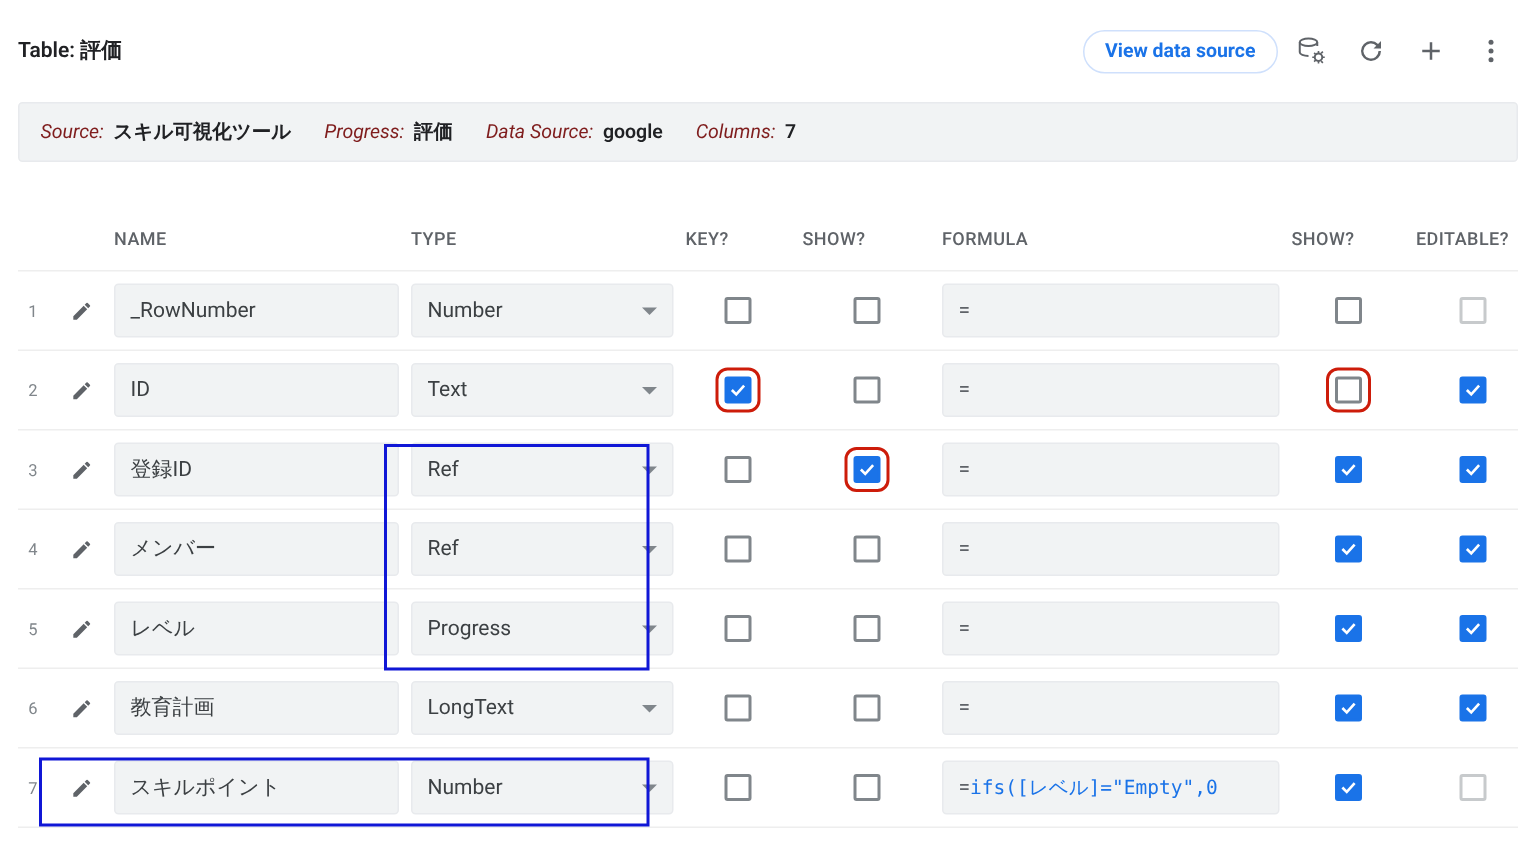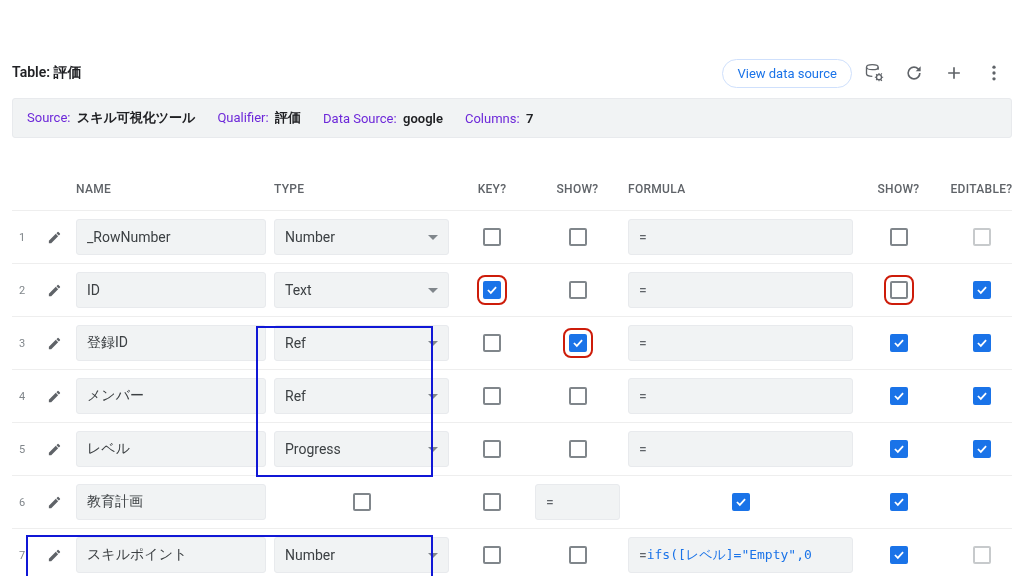--- a/index.html
+++ b/index.html
@@ -1,40 +1,40 @@
 <!DOCTYPE html>
 <html><head>
 <meta charset="utf-8">
 <style>
   * { box-sizing: border-box; font-family: -apple-system, BlinkMacSystemFont, "Segoe UI", Roboto, Arial, sans-serif; }
   body { margin: 0; padding: 0; font-size: 13px; color: #202124; background: #fff; }
   .wrapper { width: 1024px; height: 576px; padding: 0 12px; overflow: hidden; }
 
   
-  .topbar { display: flex; align-items: center; height: 50px; margin-top: 48px; }
+  .topbar { display: flex; align-items: center; height: 68px; }
   .topbar .title { font-weight: 600; font-size: 14px; }
   .topbar .spacer { flex: 1; }
   .vds-btn {
     border: 1px solid #cfe0fc; color: #1a73e8; background: #fff;
-    padding: 6px 14px; border-radius: 18px; font-size: 13px; font-weight: 400; cursor: pointer;
+    padding: 6px 14px; border-radius: 18px; font-size: 13px; font-weight: 700; cursor: pointer;
   }
   .icon-btn { width: 36px; height: 36px; display: inline-flex; align-items: center; justify-content: center; cursor: pointer; color: #5f6368; margin-left: 4px; }
   .icon-btn svg { width: 20px; height: 20px; }
 
   
   .meta { display:flex; align-items:center; gap:22px; background:#f1f3f4; border:1px solid #e8eaed; border-radius:3px; padding:10px 14px; font-size:13px; }
-  .meta .lbl { color:#6d28d9; }
+  .meta .lbl { color:#7f1d1d;font-style:italic; }
   .meta .val { font-weight:600; }
 
   
   .tbl { width:100%; margin-top:44px; }
   .hdr, .row { display:grid; grid-template-columns: 20px 28px 190px 175px 70px 85px 225px 75px 75px; align-items:center; column-gap:8px; }
   .hdr { color:#5f6368; font-size:12px; font-weight:500; letter-spacing:.3px; padding:0 0 14px 0; border-bottom:1px solid #eee; }
   .hdr > div { text-align:left; }
-  .hdr .c-key, .hdr .c-label, .hdr .c-show, .hdr .c-edit { text-align:center; }
+  .hdr .c-key, .hdr .c-label, .hdr .c-show, .hdr .c-edit { text-align:left; }
   .row { height:53px; border-bottom:1px solid #eee; }
   .rownum { color:#80868b; font-size:11px; text-align:center; }
   .pencil { color:#5f6368; display:flex; align-items:center; justify-content:center; cursor:pointer; }
   .pencil svg { width:15px; height:15px; }
 
   .field {
     height:36px; background:#f1f3f4; border:1px solid #e8eaed; border-radius:3px;
     display:flex; align-items:center; padding:16px 10px; color:#3c4043; font-size:14px;
     position:relative; cursor:pointer;
   }
@@ -94,21 +94,21 @@
       <svg viewBox="0 0 24 24">
           <circle cx="12" cy="5" r="2" fill="#5f6368"></circle>
           <circle cx="12" cy="12" r="2" fill="#5f6368"></circle>
           <circle cx="12" cy="19" r="2" fill="#5f6368"></circle>
         </svg>
     </span>
   </div>
 
   <div class="meta">
     <span><span class="lbl">Source:</span>&nbsp;&nbsp;<span class="val">スキル可視化ツール</span></span>
-    <span><span class="lbl">Qualifier:</span>&nbsp;&nbsp;<span class="val">評価</span></span>
+    <span><span class="lbl">Progress:</span>&nbsp;&nbsp;<span class="val">評価</span></span>
     <span><span class="lbl">Data Source:</span>&nbsp;&nbsp;<span class="val">google</span></span>
     <span><span class="lbl">Columns:</span>&nbsp;&nbsp;<span class="val">7</span></span>
   </div>
 
   <div class="tbl">
     <div class="hdr">
       <div></div>
         <div></div>
       <div>NAME</div>
       <div>TYPE</div>
@@ -272,20 +272,21 @@
           </div>
         </div>
         <div class="row">
           <div class="rownum">6</div>
           <div class="pencil">
             <svg viewBox="0 0 24 24">
               <path fill="#5f6368" d="M3 17.25V21h3.75L17.81 9.94l-3.75-3.75L3 17.25zM20.71 7.04a1 1 0 000-1.41l-2.34-2.34a1 1 0 00-1.41 0l-1.83 1.83 3.75 3.75 1.83-1.83z"></path>
             </svg>
           </div>
           <div class="field">教育計画</div>
+          <div class="field dd">LongText</div>
           <div class="ck-wrap">
             <span class="ck   "></span>
           </div>
           <div class="ck-wrap">
             <span class="ck   "></span>
           </div>
           <div class="field formula">=<span class="fx"></span></div>
           <div class="ck-wrap">
             <span class="ck on  ">
               <svg viewBox="0 0 24 24">

